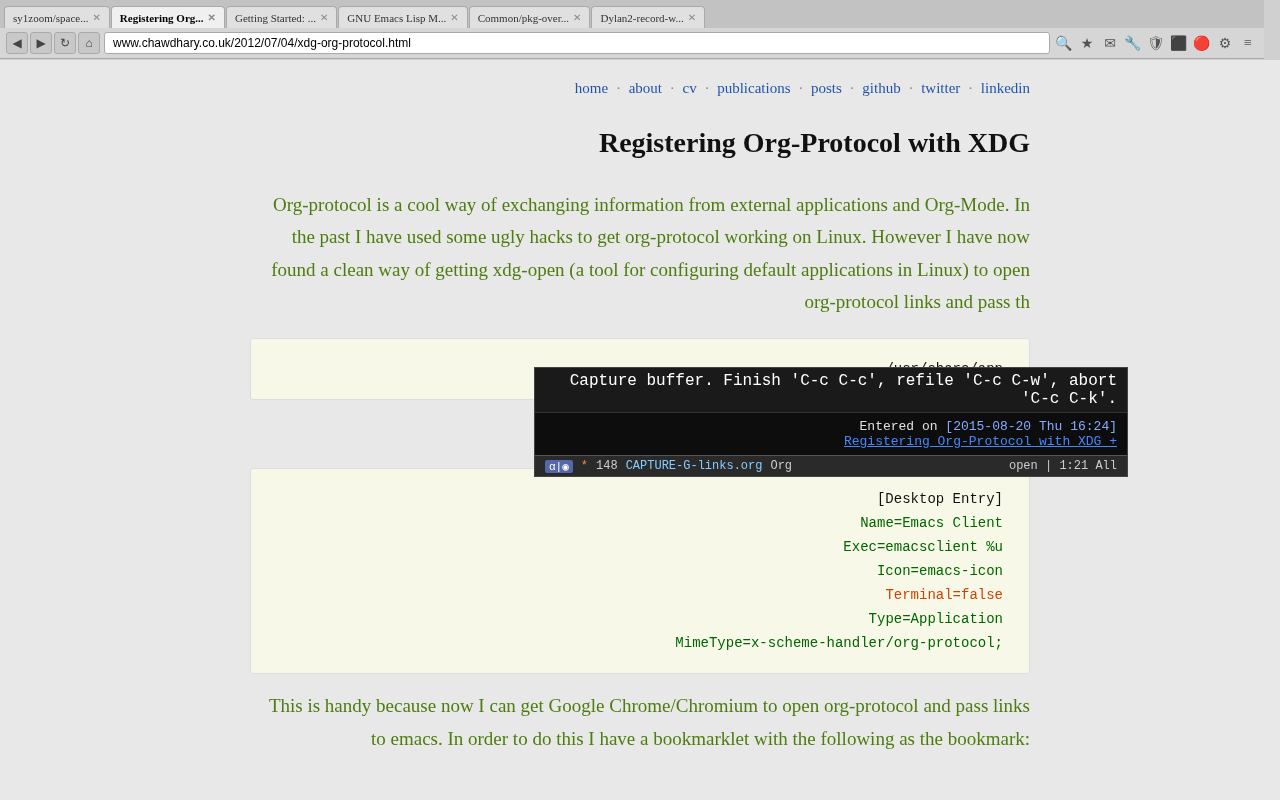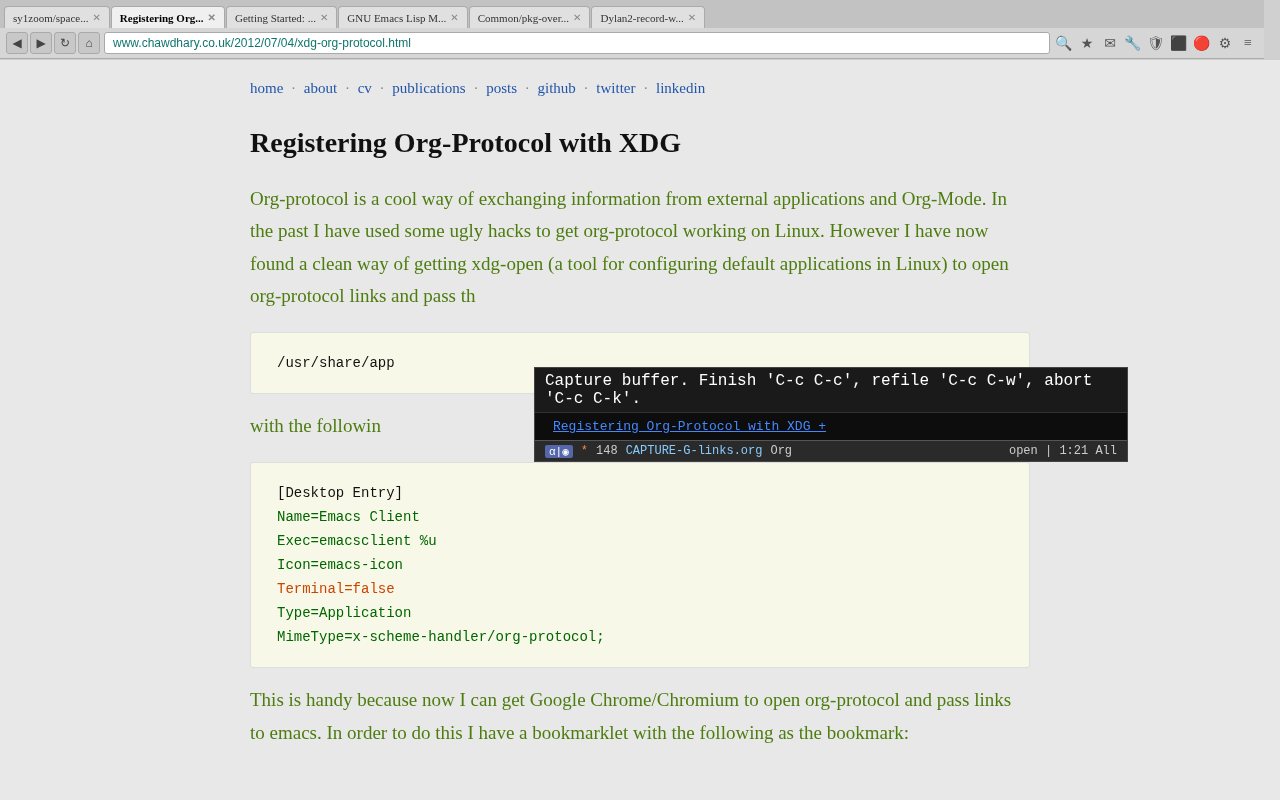--- a/index.html
+++ b/index.html
@@ -92,21 +92,21 @@
     }
 
     .address-input {
       flex: 1;
       height: 22px;
       border: 1px solid #aaa;
       border-radius: 3px;
       padding: 0 8px;
       font-size: 12px;
       background: white;
-      color: #0f766e;
+      color: #000000;
     }
 
     .toolbar-icons {
       display: flex;
       gap: 3px;
       align-items: center;
     }
 
     .toolbar-icon {
       width: 20px;
@@ -118,20 +118,21 @@
       cursor: pointer;
       color: #555;
     }
 
     
     .page-wrapper {
       margin-top: 60px;
       background: #e8e8e8;
       min-height: 740px;
       padding: 20px 0;
+      text-align: right;
     }
 
     .page-content {
       max-width: 900px;
       margin: 0 auto;
       padding: 0 60px;
       background: #e8e8e8;
     }
 
     
@@ -149,21 +150,21 @@
     .site-nav .sep {
       color: #888;
       margin: 0 4px;
     }
 
     
     .article-title {
       font-size: 28px;
       font-weight: bold;
       color: #111;
-      margin-bottom: 24px;
+      margin-bottom: 30px;
       font-family: Georgia, serif;
     }
 
     .article-body {
       line-height: 1.7;
       color: #4d7c0f;
       margin-bottom: 20px;
       font-size: 19px;
     }
 
@@ -359,20 +360,24 @@
       <span class="cmd-line kw-green">MimeType=x-scheme-handler/org-protocol;</span>
     </div>
 
     <p class="article-body">This is handy because now I can get Google Chrome/Chromium to open org-protocol and pass links to emacs. In order to do this I have a bookmarklet with the following as the bookmark:</p>
 
     <div class="emacs-overlay">
       <div class="emacs-minibuf">
         <span>Capture buffer.  Finish 'C-c C-c', refile 'C-c C-w', abort 'C-c C-k'.</span>
       </div>
       <div class="emacs-body">
+        <span class="line" style="padding-left:8px;">
+          <span>Entered on </span>
+          <a class="timestamp" href="#">[2015-08-20 Thu 16:24]</a>
+        </span>
         <span class="line" style="padding-left:8px;">
           <a class="link-line" href="#">Registering Org-Protocol with XDG +</a>
         </span>
       </div>
       <div class="emacs-modeline">
         <span class="mode-badge">α|◉</span>
         <span class="modified">*</span>
         <span>148</span>
         <span class="filename">CAPTURE-G-links.org</span>
         <span>Org</span>

